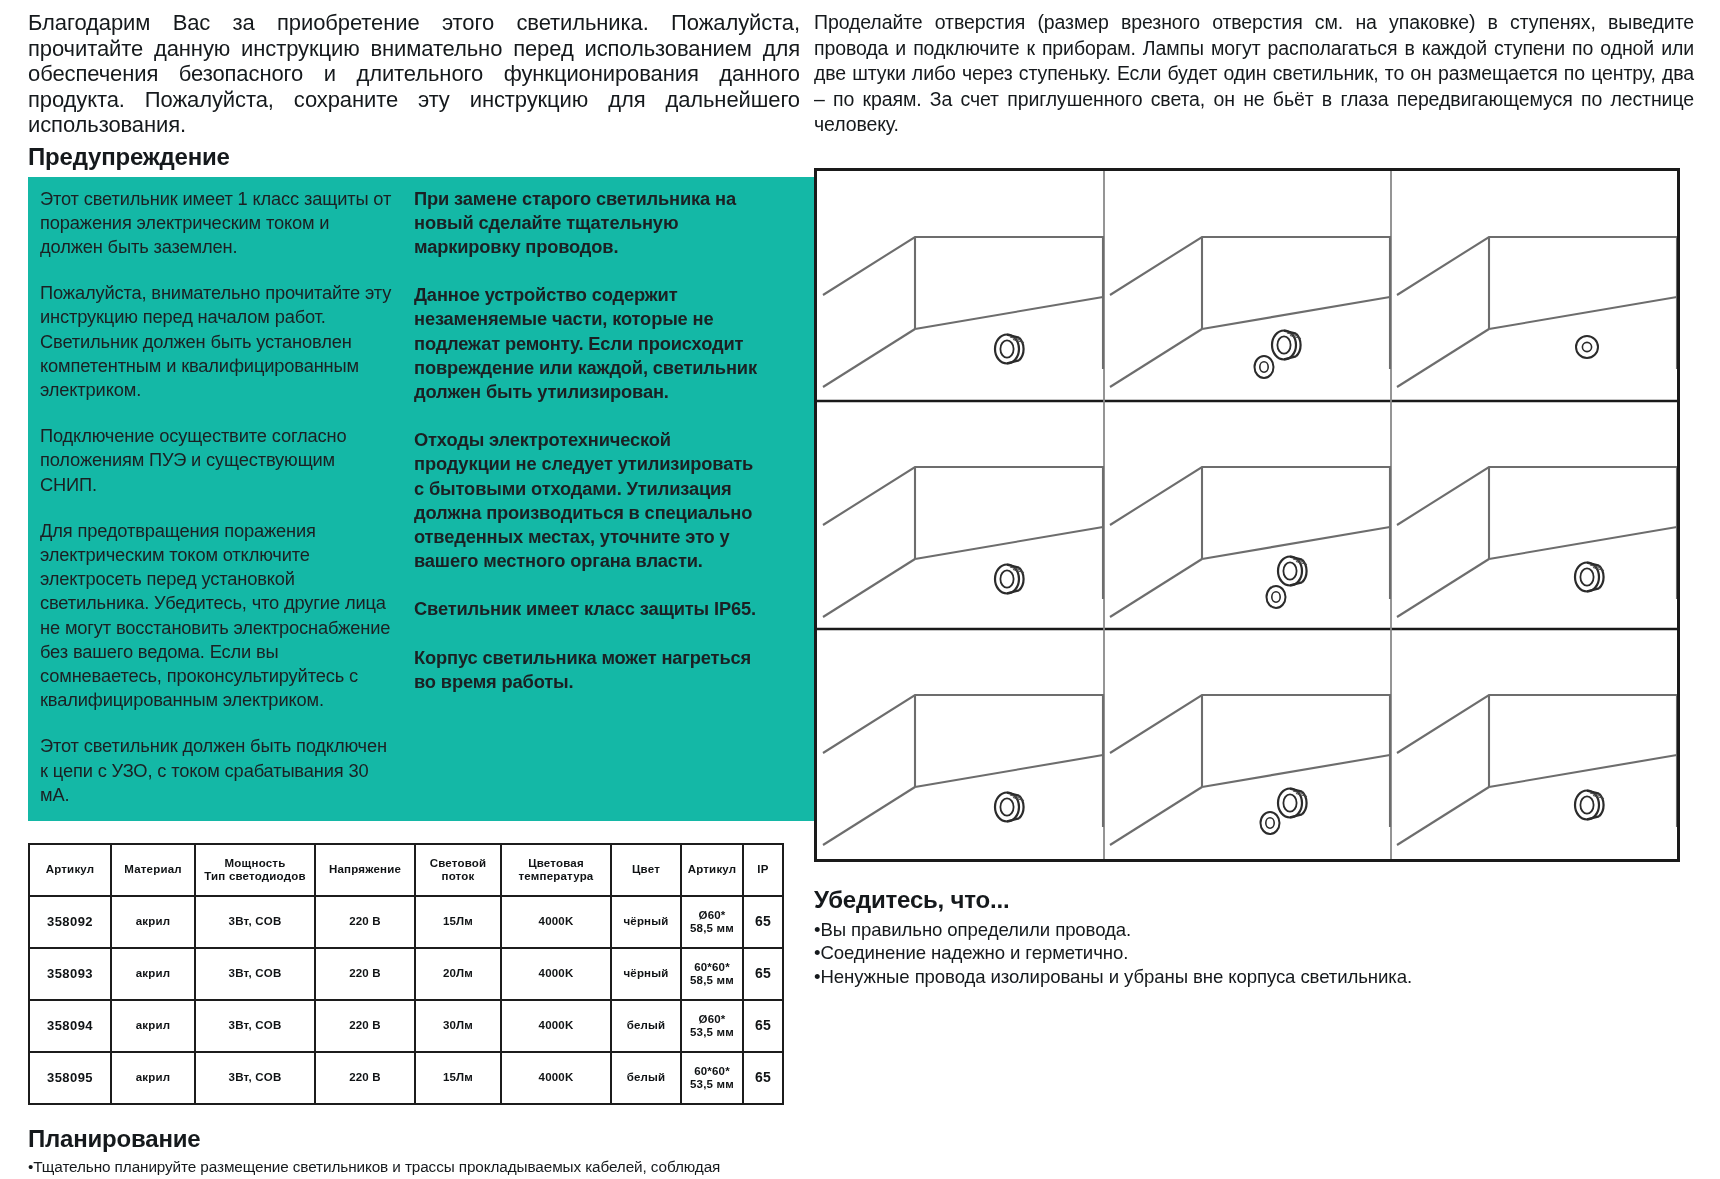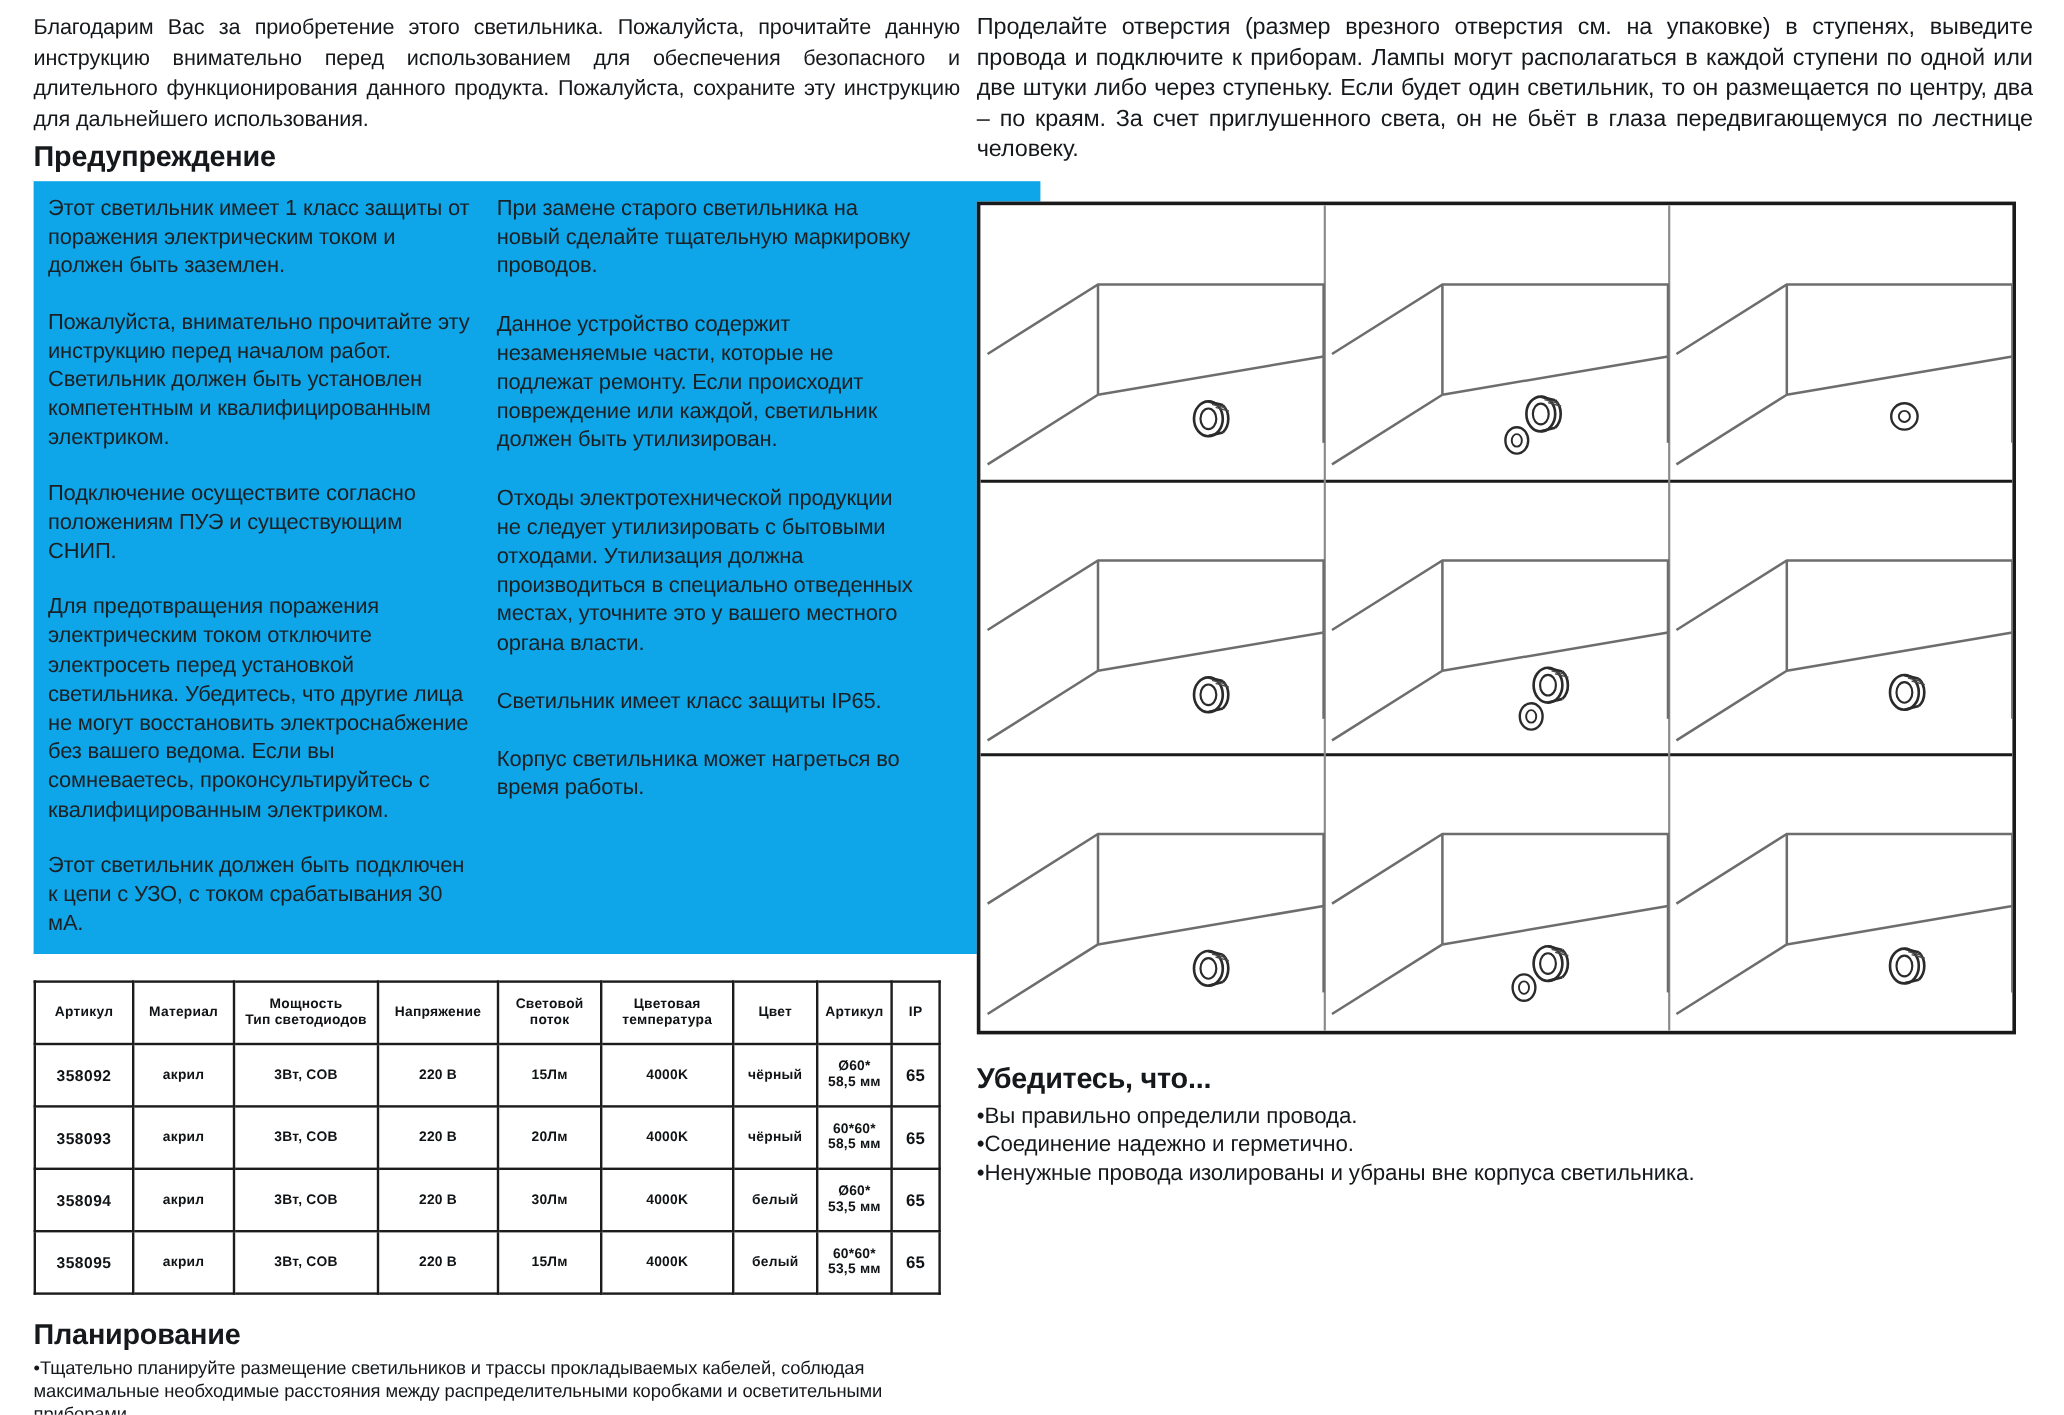--- a/index.html
+++ b/index.html
@@ -11,46 +11,46 @@
     overflow:hidden;
   }
   .page{position:relative;width:1720px;height:1179px;box-sizing:border-box;padding:0;}
 
   
   .col-left{position:absolute;left:28px;top:10px;width:772px;}
   .col-right{position:absolute;left:814px;top:10px;width:880px;}
 
   
   .intro{
-    font-size:18px;line-height:25.5px;letter-spacing:-0.1px;
+    font-size:22px;line-height:25.5px;letter-spacing:-0.1px;
     text-align:justify;color:#15191c;
   }
   .intro p{margin:0;}
   h2.sec{
     font-size:24px;font-weight:bold;margin:5px 0 6px 0;line-height:28px;
     letter-spacing:-0.2px;
   }
   h2.sec.tight{margin-top:2px;}
 
   
   .warnbox{
-    background:#0ea5e9;
+    background:#14b8a6;
     padding:10px 14px 14px 12px;
     display:flex;gap:22px;
     box-sizing:border-box;
     width:839px;
   }
   .warncol{width:352px;}
   .warncol p{
     margin:0 0 22px 0;
     font-size:18.3px;line-height:24.2px;
     color:#1b2023;letter-spacing:-0.15px;
   }
   .warncol p:last-child{margin-bottom:0;}
-  .warncol.right p{margin-bottom:24px;}
+  .warncol.right p{margin-bottom:24px;font-weight:bold;}
 
   
   .spec-wrap{margin-top:22px;}
   table.spec{
     border-collapse:collapse;
     width:745px;
     table-layout:fixed;
   }
   table.spec th, table.spec td{
     border:2px solid #1c1c1c;

